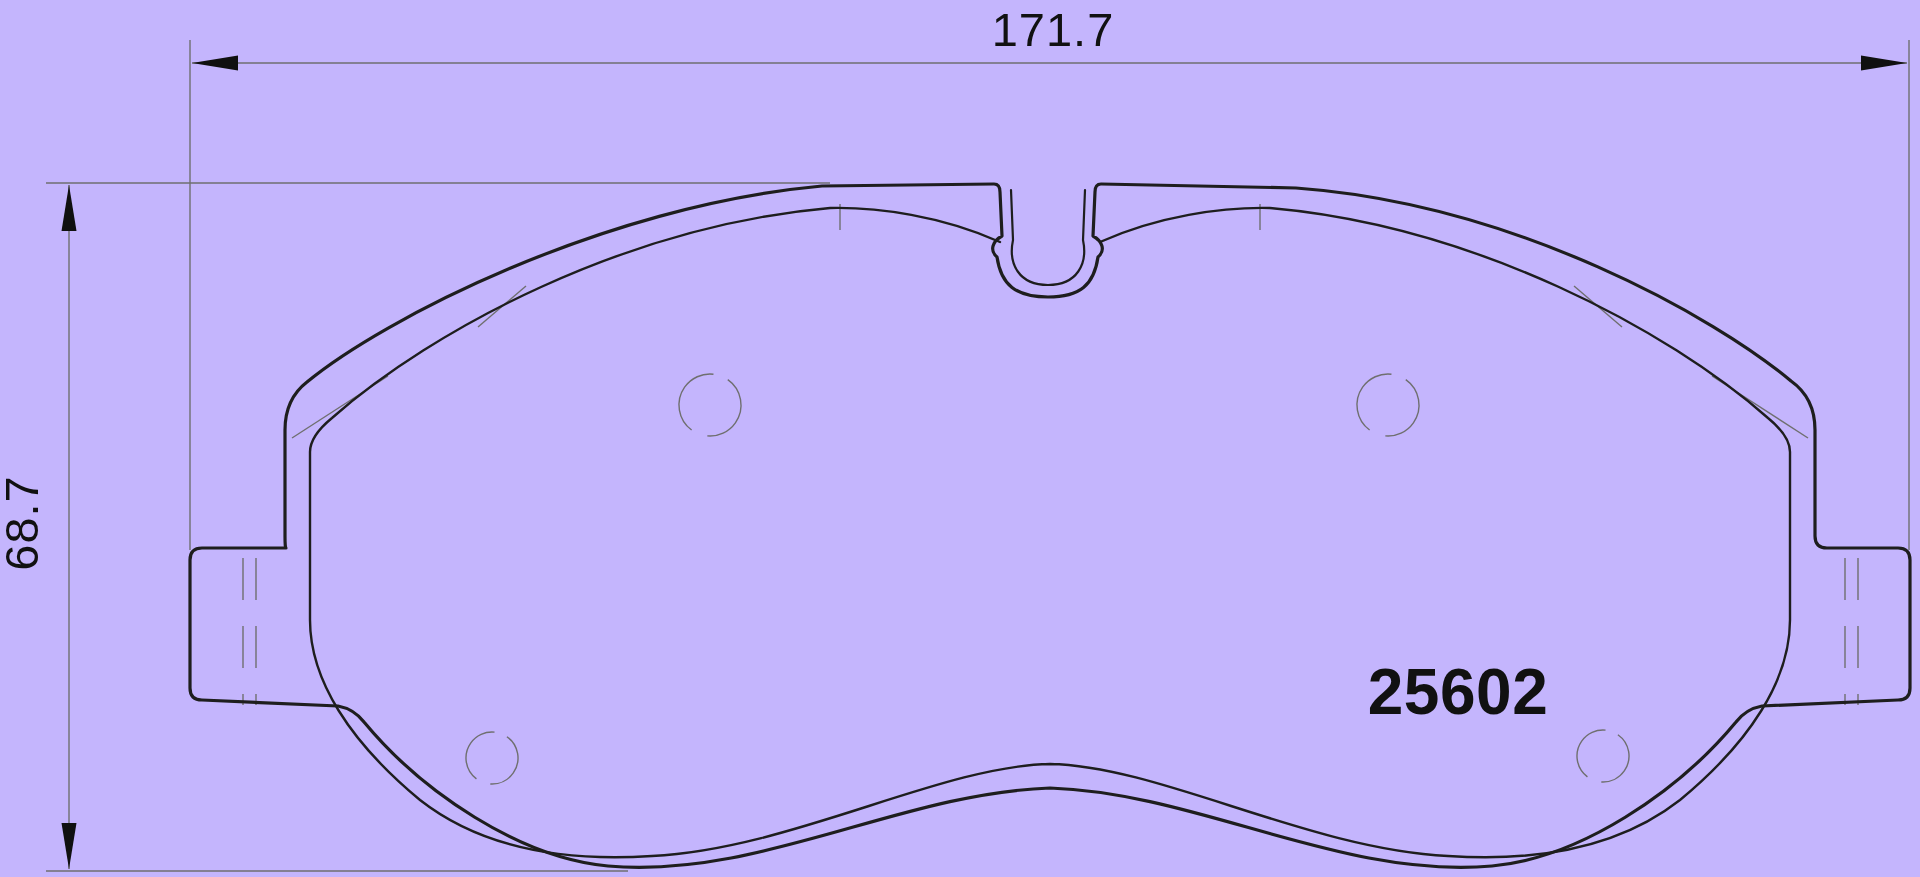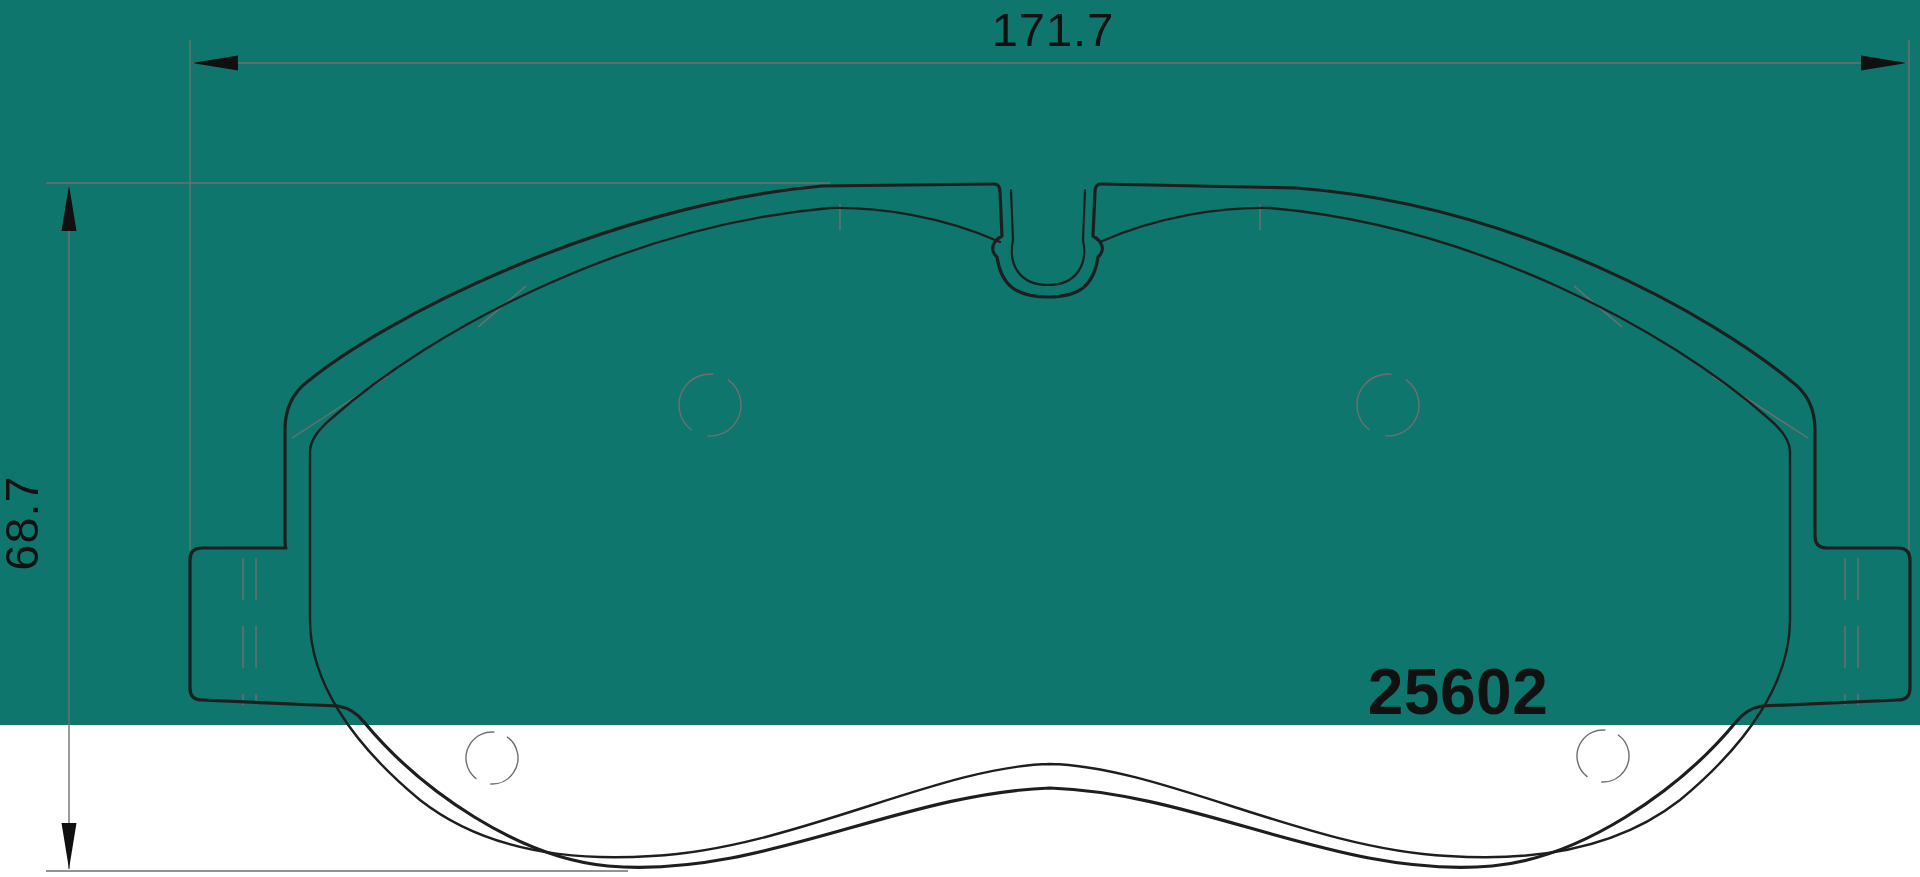--- a/index.html
+++ b/index.html
@@ -7,22 +7,22 @@
     padding: 0;
     background: #ffffff;
     width: 1920px;
     height: 877px;
     overflow: hidden;
     font-family: "Liberation Sans", sans-serif;
   }
   .drawing-stage {
     position: relative;
     width: 1920px;
-    height: 725px;
-    background: #0f766e;
+    height: 877px;
+    background: #c4b5fd;
     text-align: center;
   }
   svg { display: block; }
   text {
     font-family: "Liberation Sans", sans-serif;
     fill: #111111;
   }
   .dim-text {
     font-size: 47px;
     letter-spacing: 1px;

